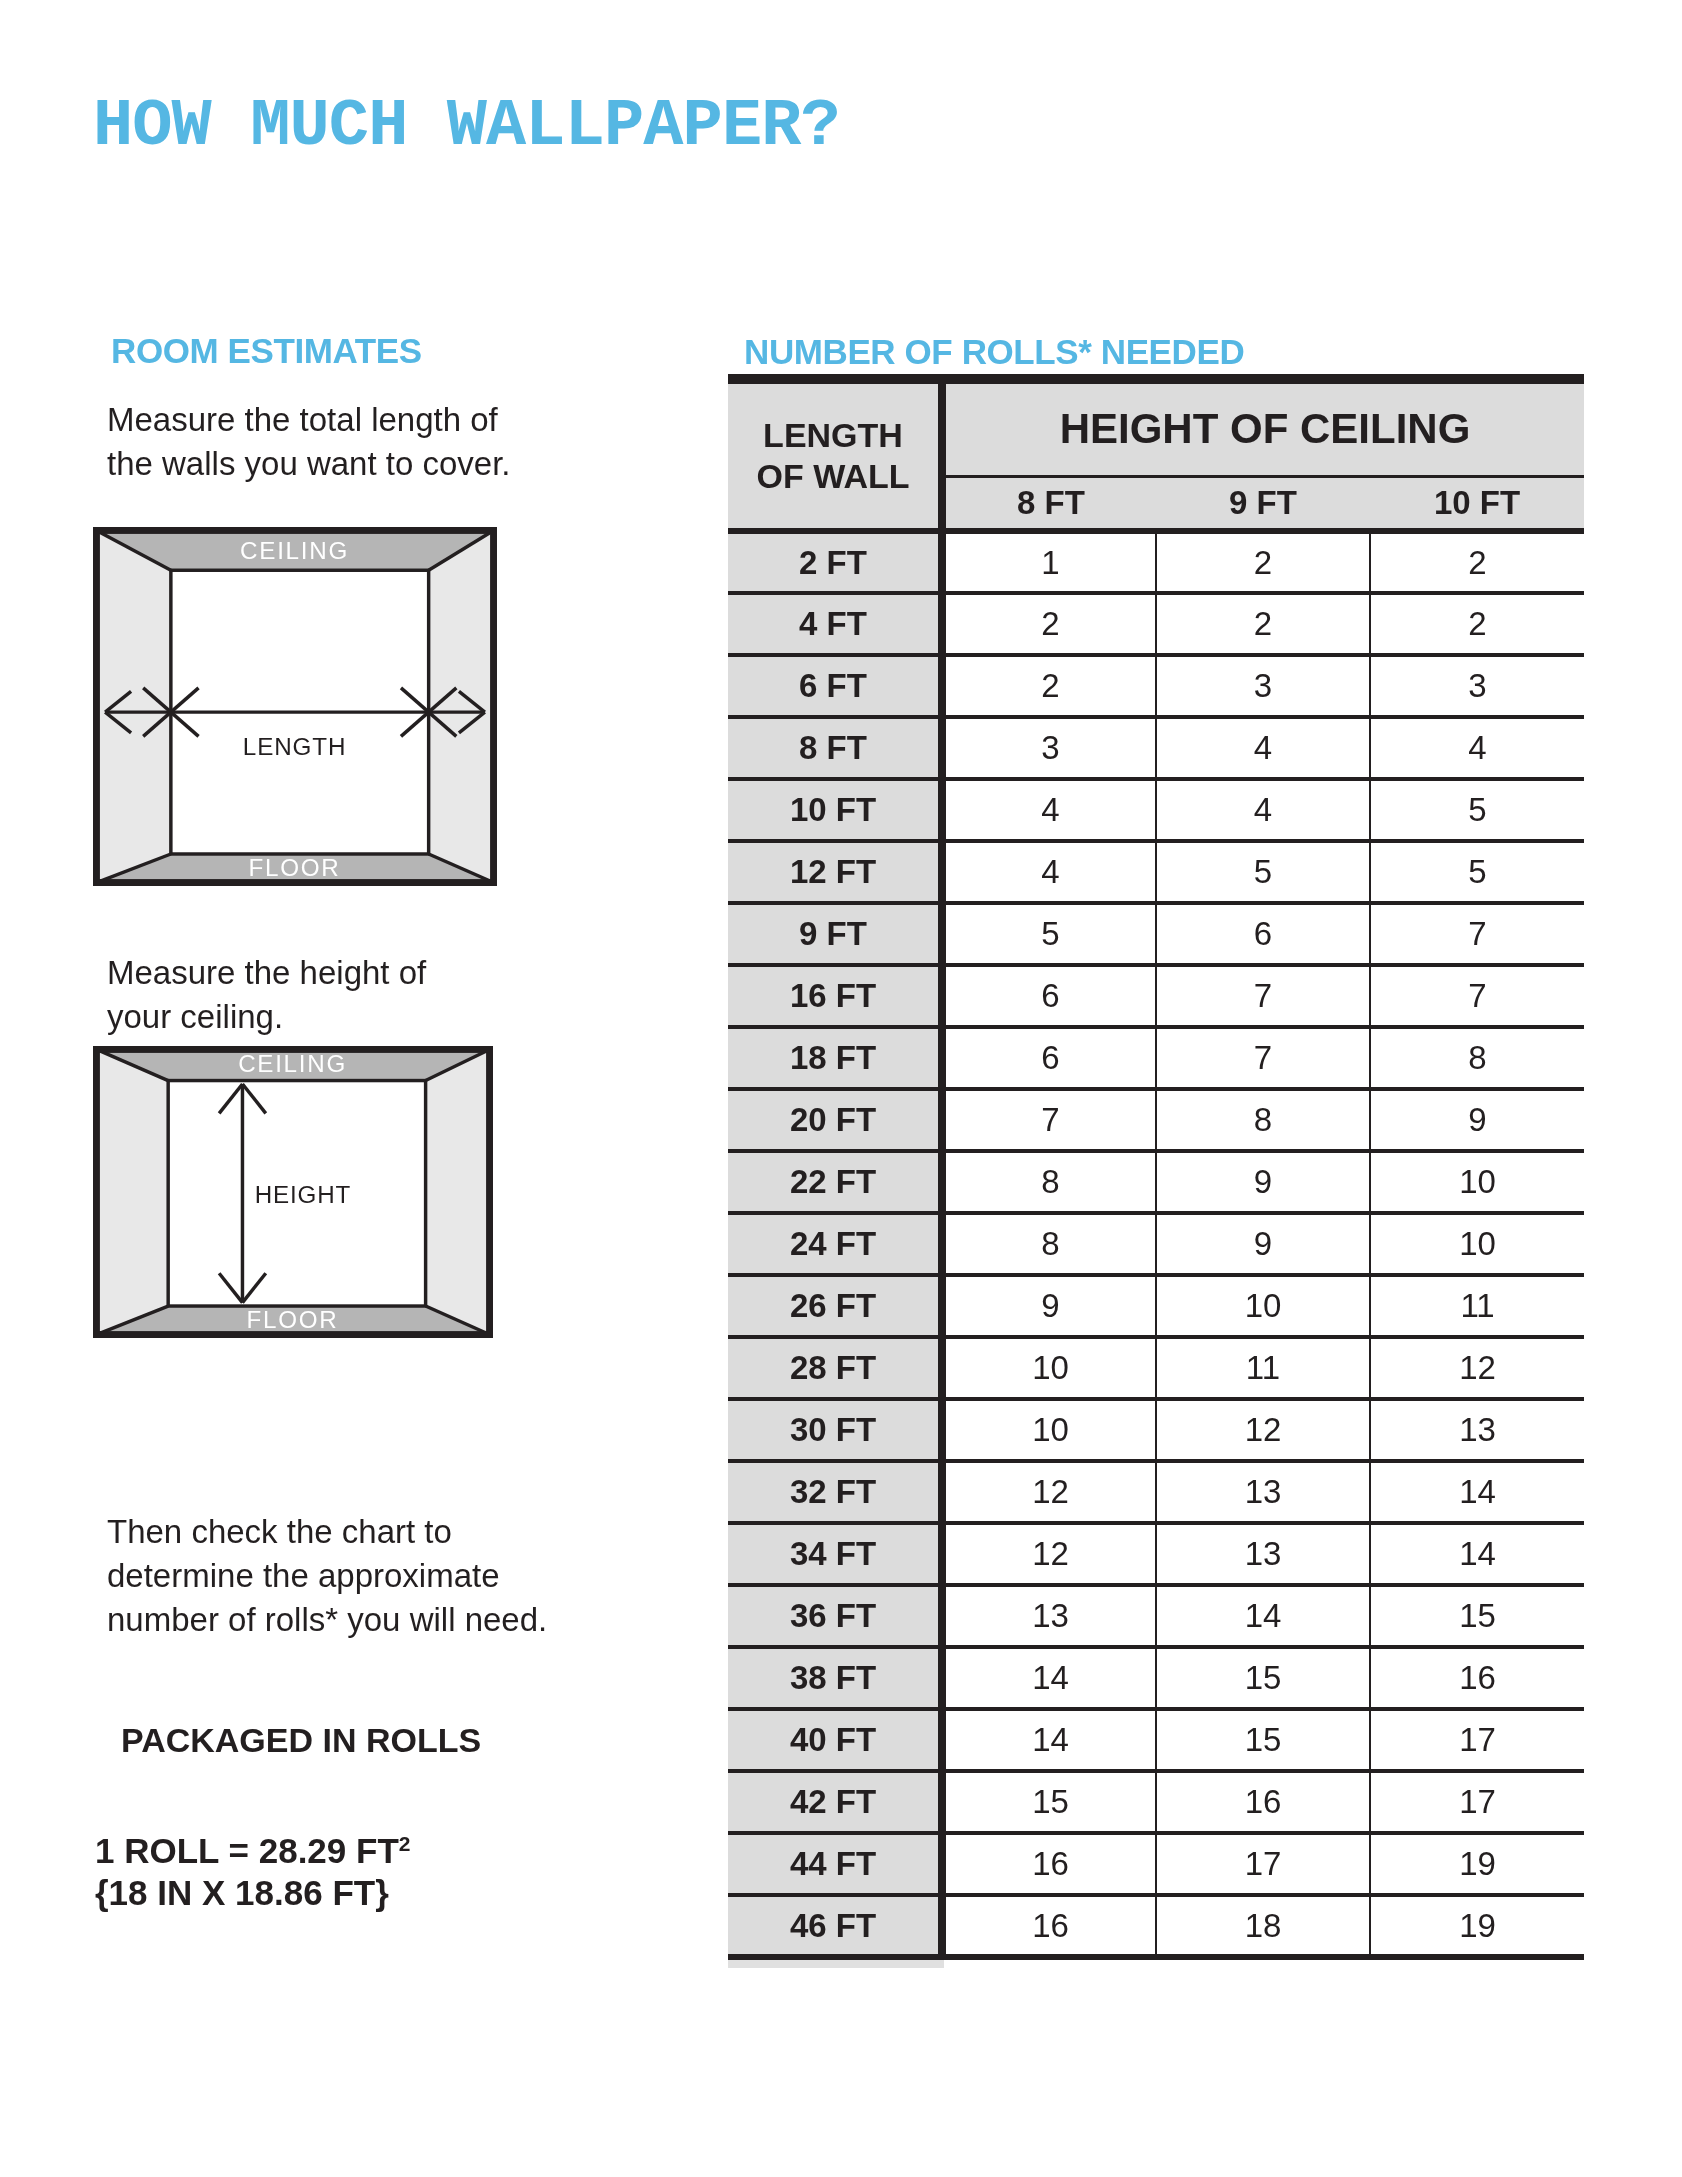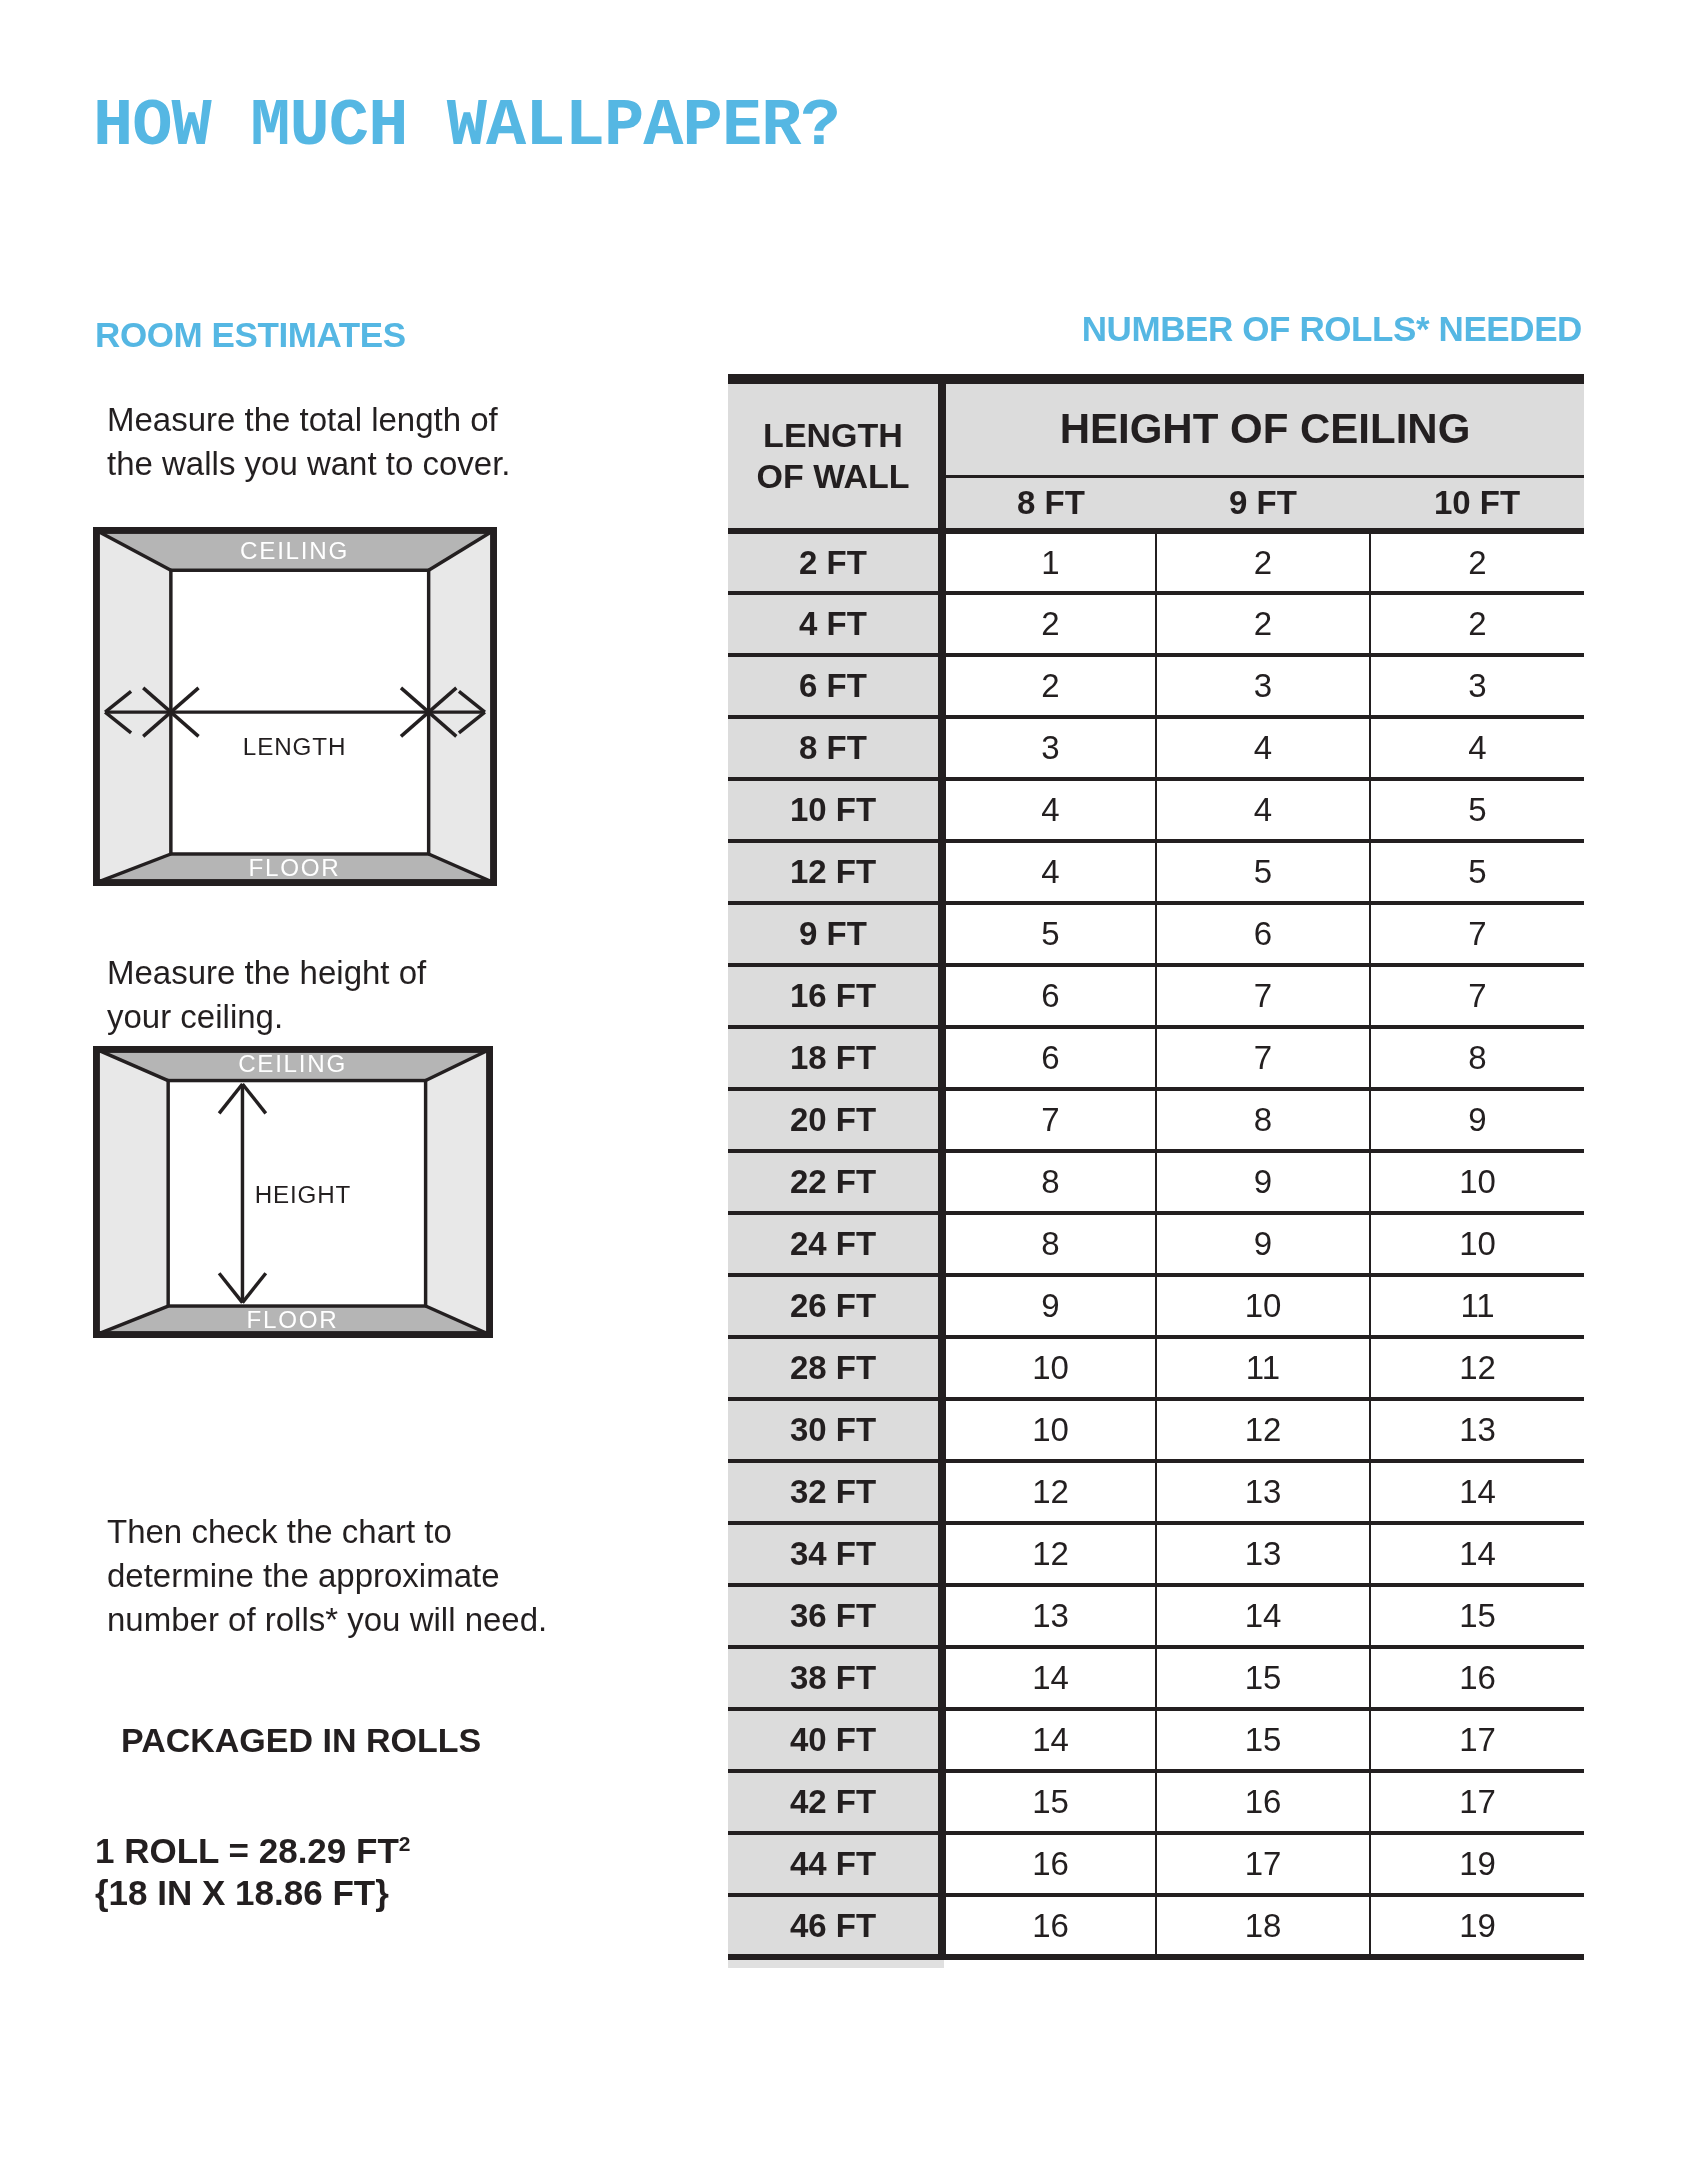--- a/index.html
+++ b/index.html
@@ -15,25 +15,25 @@
     width:1683px;height:2177px;background:#ffffff;
     font-family:"Liberation Sans",sans-serif;color:var(--ink);
   }
   .page{position:relative;width:1683px;height:2177px;overflow:hidden;background:#fff;}
 
   .title{
     position:absolute;left:93px;top:88px;margin:0;
     font-size:67px;font-weight:bold;color:var(--blue);letter-spacing:-0.9px;font-family:Liberation Mono, monospace;
   }
   .sec-head{
-    position:absolute;margin:0;font-size:35px;font-weight:bold;color:var(--blue);
+    position:absolute;margin:16px;font-size:35px;font-weight:bold;color:var(--blue);
     letter-spacing:-0.4px;
   }
   .sec-head.left-head{left:95px;top:315px;}
-  .sec-head.table-head{left:728px;top:309px;width:854px;text-align:right;}
+  .sec-head.table-head{left:728px;top:316px;width:854px;text-align:left;}
 
   .para{
     position:absolute;left:95px;margin:12px;
     font-size:33px;line-height:44px;white-space:pre-line;color:var(--ink);
   }
   .para.p1{top:386px;}
   .para.p2{top:939px;}
   .para.p3{top:1498px;}
 
   .diagram{position:absolute;left:93px;}

